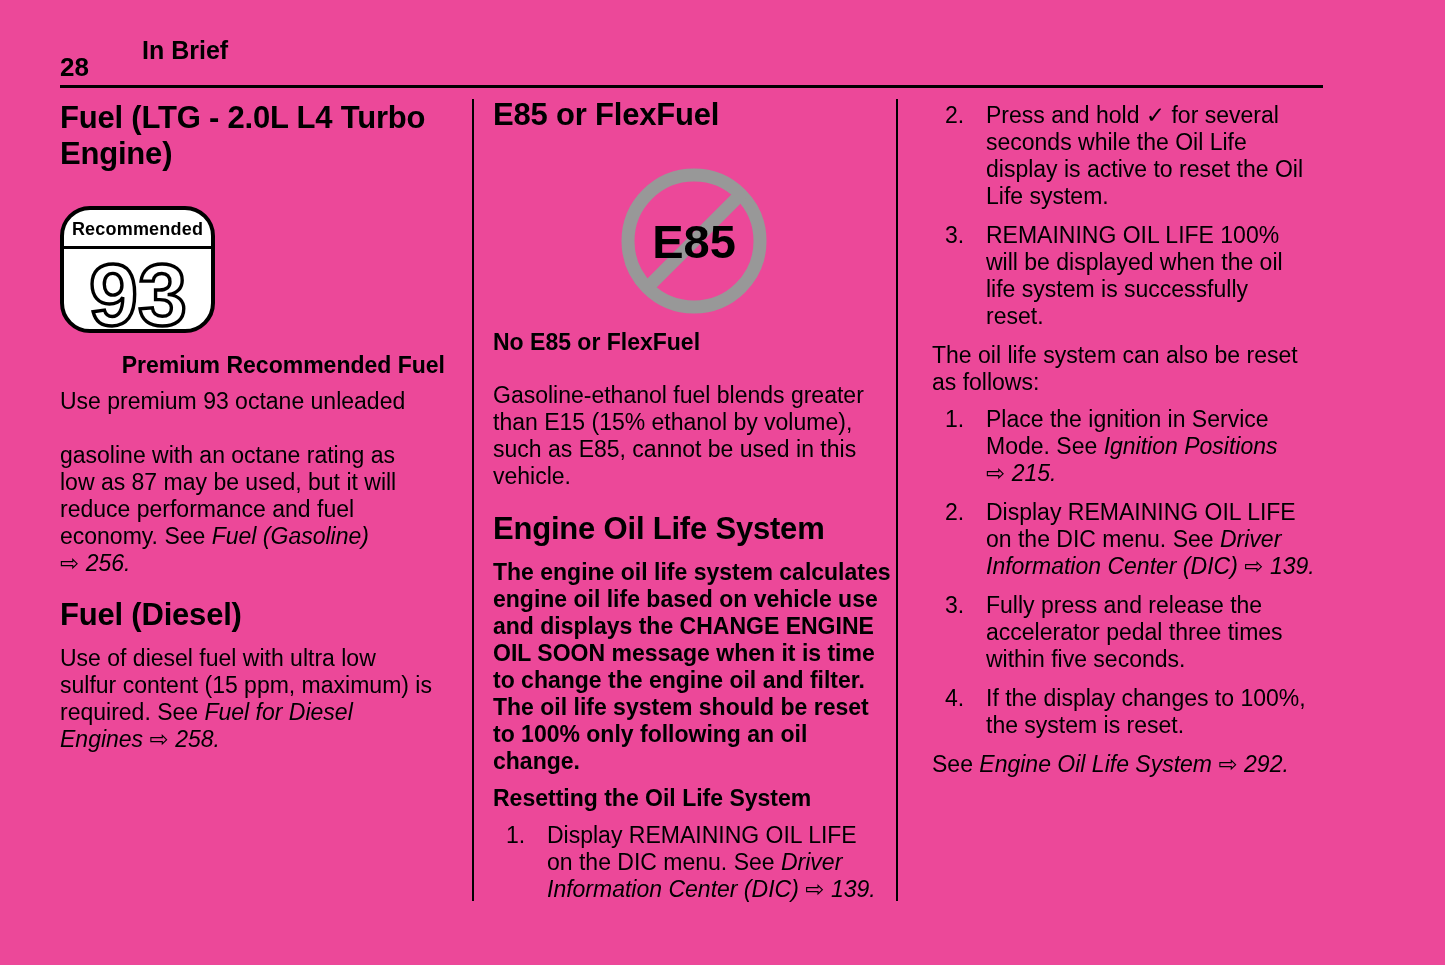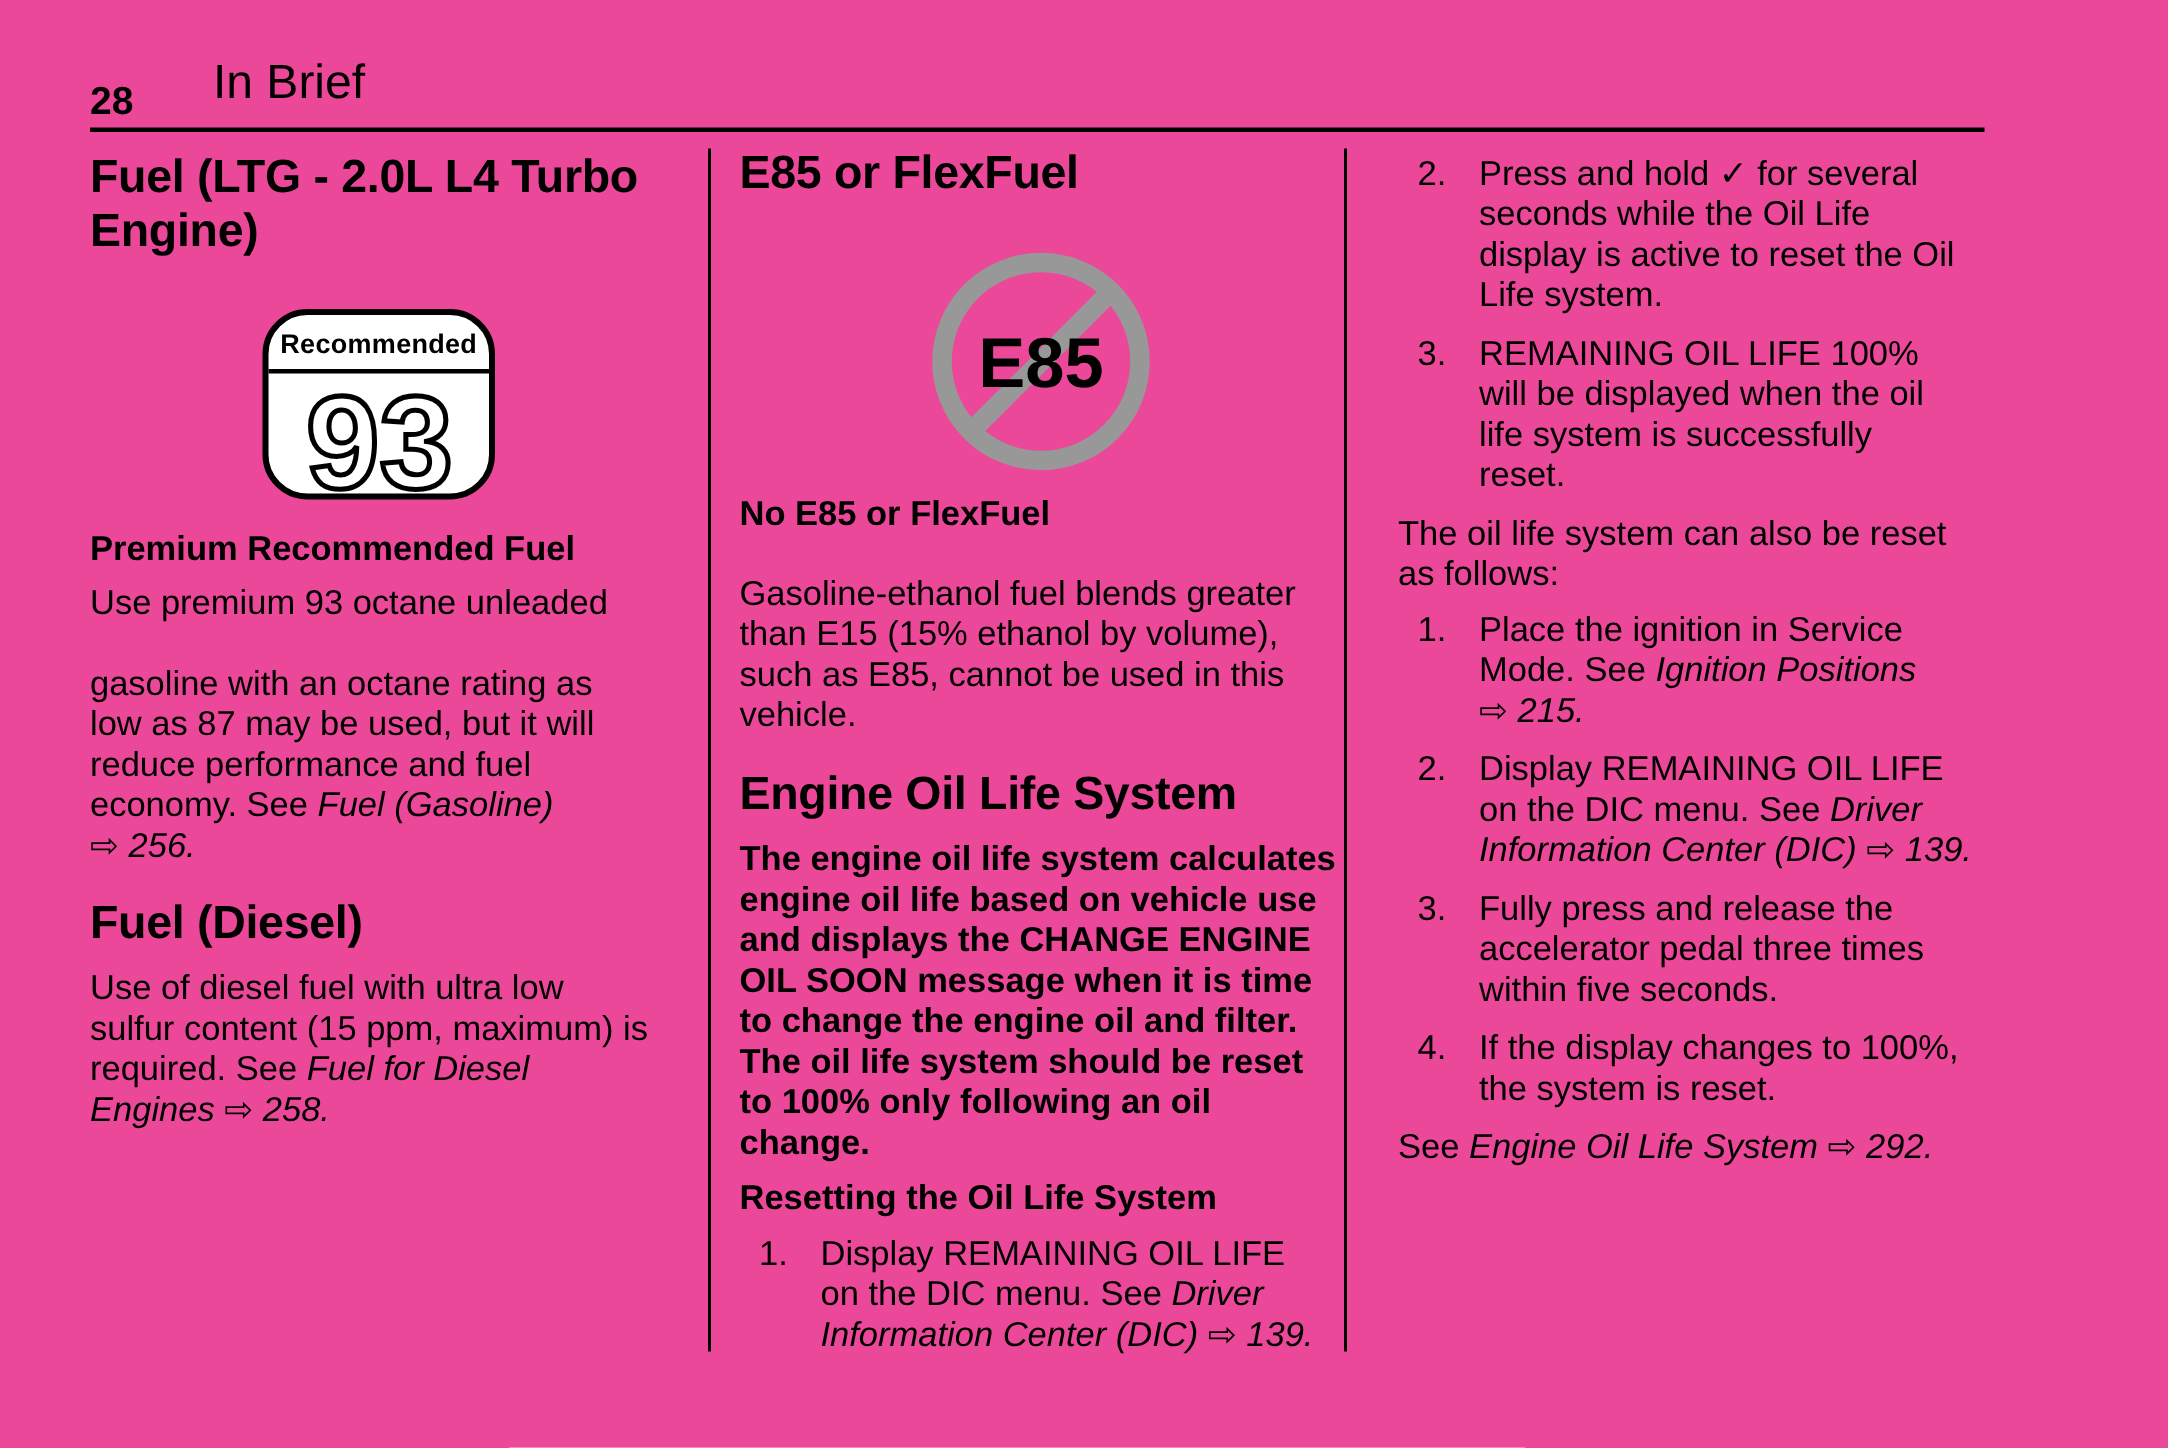--- a/index.html
+++ b/index.html
@@ -5,21 +5,21 @@
   html,body{margin:0;padding:0;}
   body{
     width:1445px;height:965px;background:#ffffff;color:#000;
     font-family:"Liberation Sans","DejaVu Sans",sans-serif;
     -webkit-font-smoothing:antialiased;
   }
   .page{position:relative;width:1445px;height:965px;background:#ec4899;overflow:hidden;padding-left:10px;}
 
   
   .pgnum{position:absolute;left:60px;top:52px;font-size:26px;font-weight:bold;}
-  .pgtitle{position:absolute;left:142px;top:36px;font-size:32px;font-weight:normal;}
+  .pgtitle{position:absolute;left:142px;top:36px;font-size:25px;font-weight:bold;}
   .header-rule{position:absolute;left:60px;top:85px;width:1263px;height:3px;background:#000;}
 
   
   .divider{position:absolute;top:99px;width:2px;height:802px;background:#000;}
   .d1{left:472px;}
   .d2{left:896px;}
 
   
   .col{position:absolute;top:96px;}
   .col1{left:60px;width:385px;}
@@ -28,29 +28,29 @@
 
   h1{font-size:31px;line-height:36px;font-weight:bold;margin:0;letter-spacing:-0.2px;}
   h2{font-size:23px;line-height:27px;font-weight:bold;margin:0;}
   p,.litext{font-size:23px;line-height:27px;margin:0;}
   .it{font-style:italic;}
 
   .col1 h1{margin-top:4px;}
   .col2 h1{margin-top:1px;}
 
   
-  .badge-wrap{display:flex;justify-content:center;margin-top:34px;}
+  .badge-wrap{display:flex;margin-top:34px;}
   .badge{width:147px;border:4px solid #000;border-radius:30px;background:#fff;}
   .badge-top{
     font-size:18px;font-weight:bold;text-align:center;
     padding:9px 0 6px;border-bottom:3px solid #000;letter-spacing:0.2px;
   }
   .badge-body{height:80px;display:flex;align-items:center;justify-content:center;}
 
-  .col1 .sub{margin-top:19px;}
+  .col1 .sub{margin-top:19px;text-align:right;}
   .col1 .p1{margin-top:9px;}
   .col1 .h1b{margin-top:20px;}
   .col1 .p2{margin-top:12px;}
 
   
   .symbol-wrap{display:flex;justify-content:center;margin-top:32px;}
   .col2 .sub{margin-top:8px;}
   .col2 .p1{margin-top:26px;}
   .col2 .h1b{margin-top:21px;}
   .col2 .p2{margin-top:12px;font-weight:bold;}

